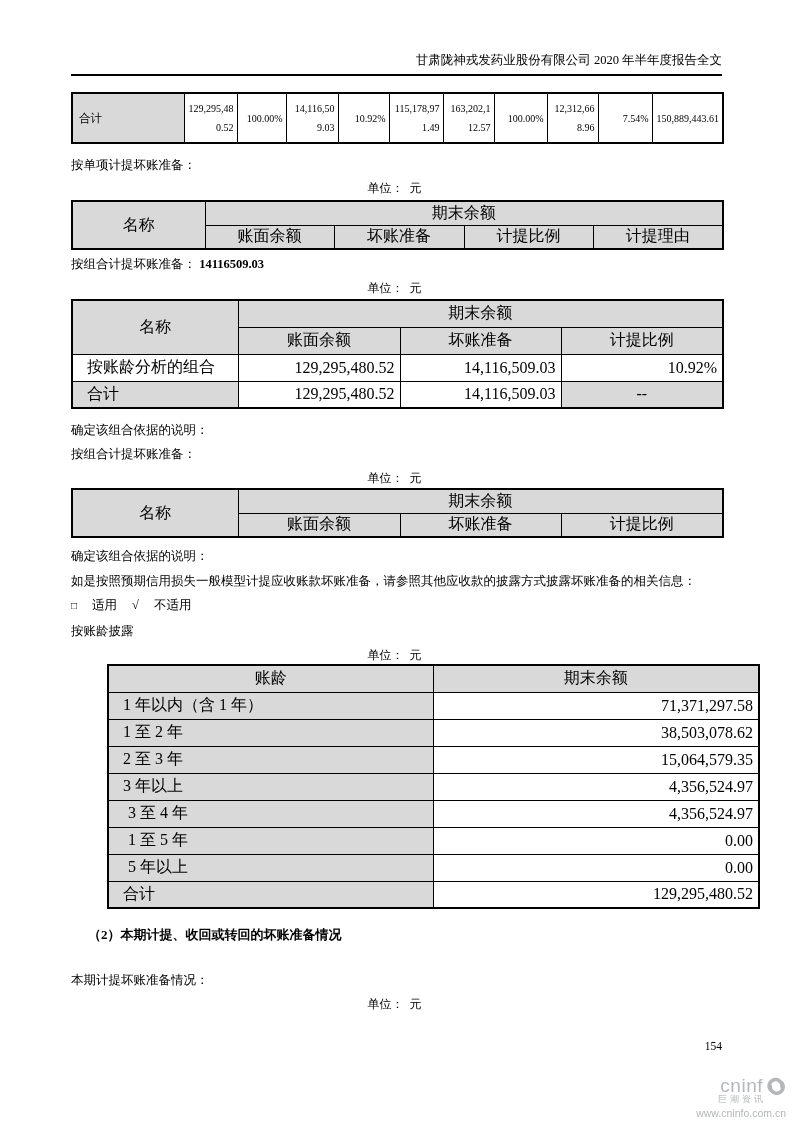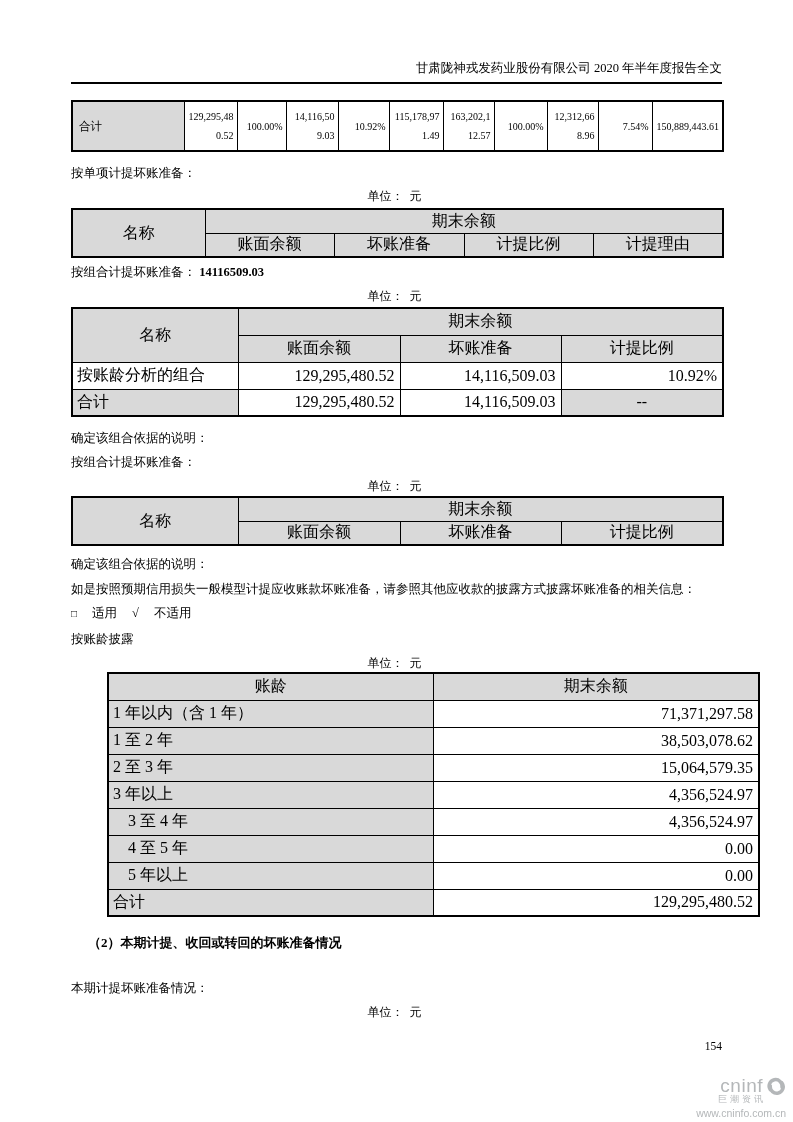--- a/index.html
+++ b/index.html
@@ -6,33 +6,33 @@
   html, body { background: #888; }
   .page {
     position: relative;
     width: 793px; height: 1122px;
     margin: 0 auto;
     background: #ffffff;
     font-family: "Liberation Serif", "DejaVu Serif", serif;
     color: #000;
     overflow: hidden;
   }
-  .content { position: absolute; left: 71px; top: 8px; width: 651px; }
+  .content { position: absolute; left: 71px; top: 0; width: 651px; }
 
   .doc-header { padding-top: 52px; text-align: right; font-size: 12.5px; line-height: 16px; }
   .header-rule { margin-top: 6px; border-bottom: 2px solid #000; height: 0; }
 
   p.body-text { font-size: 12.5px; line-height: 16px; }
   .unit-label { font-size: 12px; line-height: 16px; text-align: center; padding-right: 4px; white-space: pre; }
   .bold { font-weight: bold; }
 
   table.tbl { border-collapse: collapse; table-layout: fixed; width: 651px; border: 2px solid #000; }
   table.tbl td { border: 1px solid #000; font-size: 16px; vertical-align: middle; overflow: hidden; }
   .hdr { background: #d9d9d9; text-align: center; }
-  .name-cell { text-align: left; padding-left: 4px; }
+  .name-cell { text-align: left; padding-left: 14px; }
   .num-cell { text-align: right; padding-right: 5px; }
   .gray { background: #d9d9d9; }
   .center { text-align: center; }
   .indent { padding-left: 19px; }
 
   
   .t1 td { height: 50px; }
   .t1 .t1-label { background: #d9d9d9; text-align: left; padding-left: 6px; font-size: 11.5px; }
   .t1 .t1-num { font-size: 10px; text-align: right; padding: 2px 3px; word-break: break-all; line-height: 19px; }
   .t1 .t1-pct { font-size: 10px; text-align: right; padding-right: 3px; white-space: nowrap; }
@@ -214,21 +214,21 @@
       </tr>
       <tr>
         <td class="name-cell gray">3 年以上</td>
         <td class="num-cell">4,356,524.97</td>
       </tr>
       <tr>
         <td class="name-cell gray indent">3 至 4 年</td>
         <td class="num-cell">4,356,524.97</td>
       </tr>
       <tr>
-        <td class="name-cell gray indent">4 至 5 年</td>
+        <td class="name-cell gray indent">1 至 5 年</td>
         <td class="num-cell">0.00</td>
       </tr>
       <tr>
         <td class="name-cell gray indent">5 年以上</td>
         <td class="num-cell">0.00</td>
       </tr>
       <tr>
         <td class="name-cell gray">合计</td>
         <td class="num-cell">129,295,480.52</td>
       </tr>

